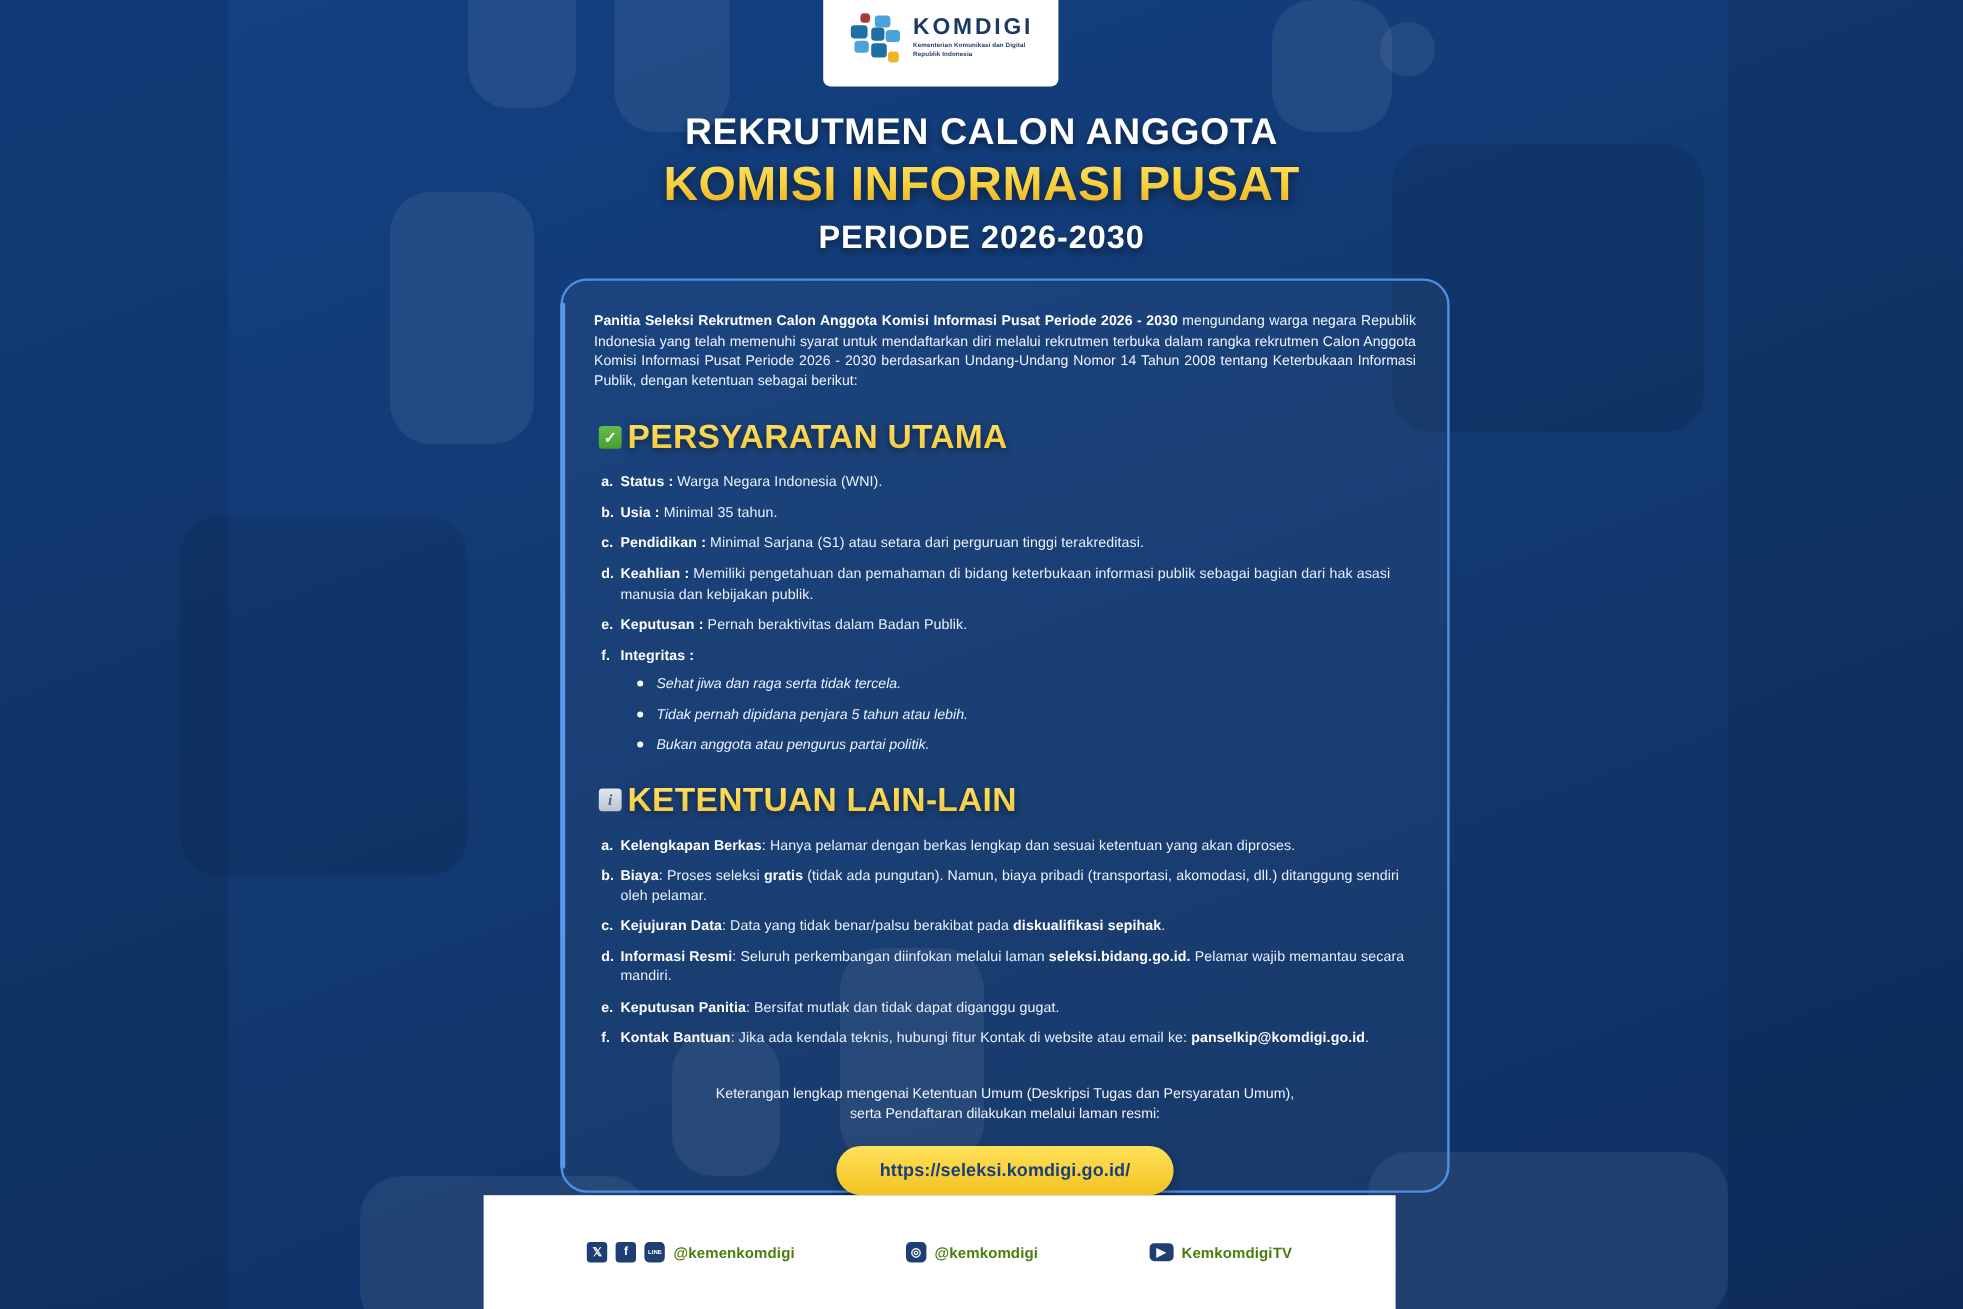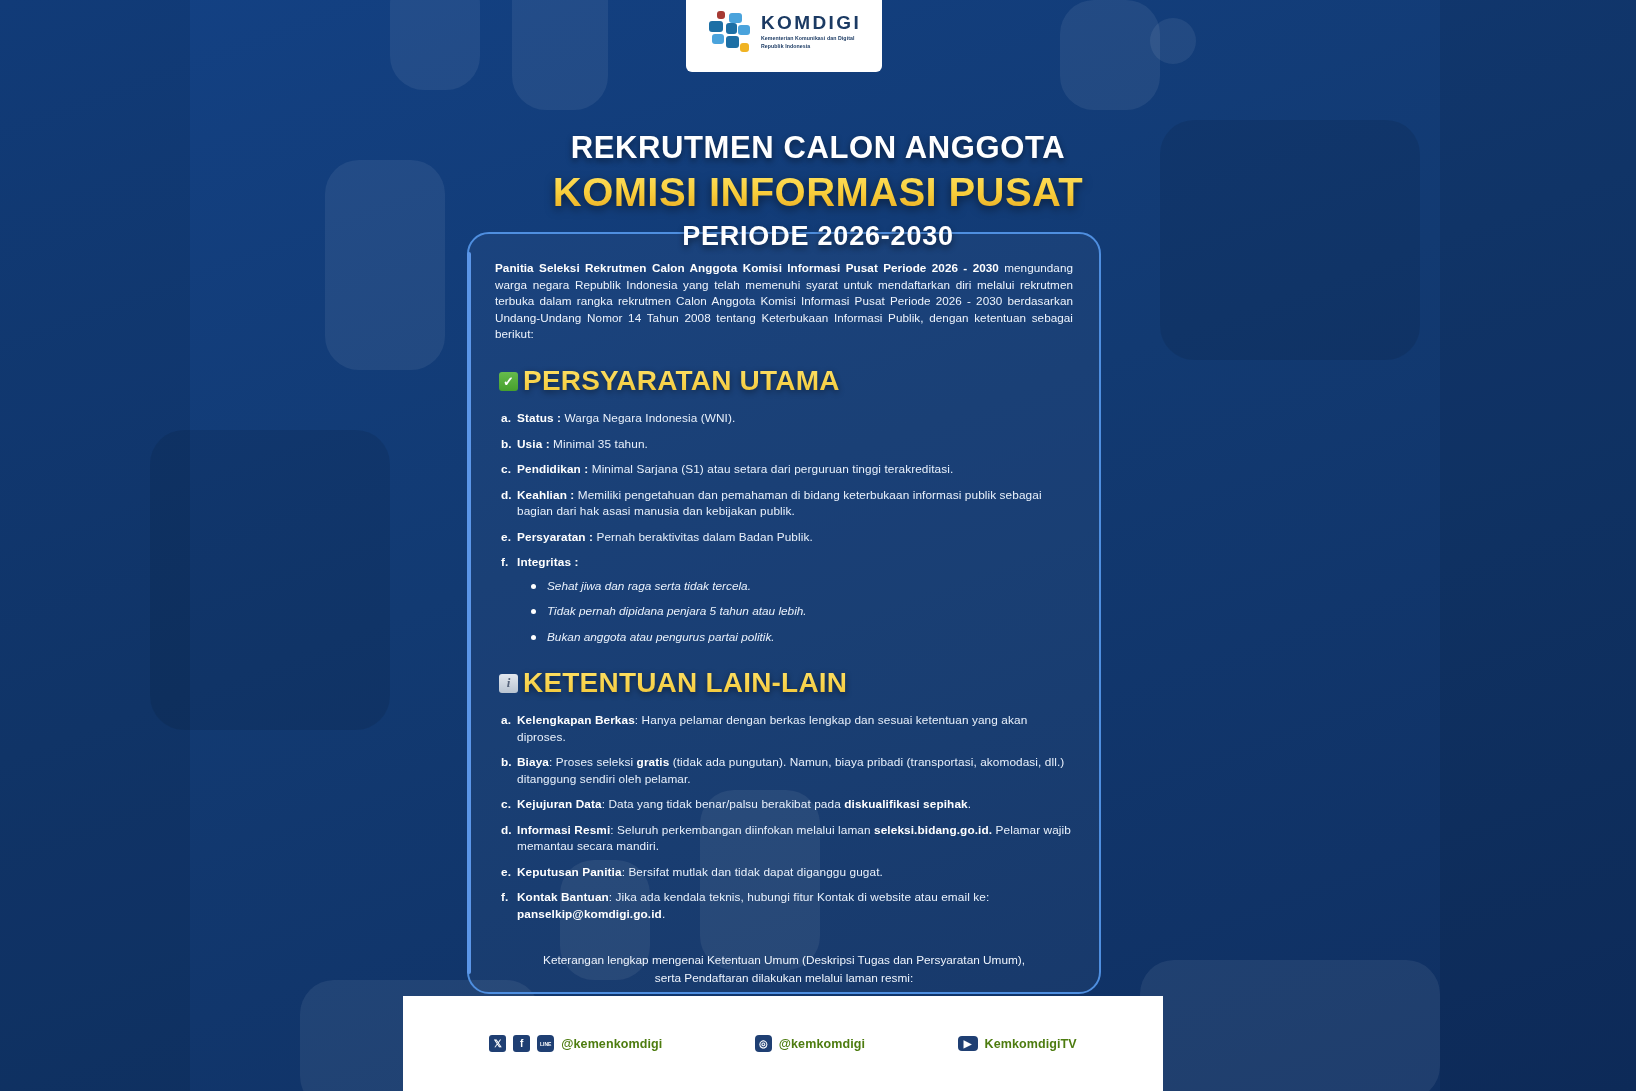--- a/index.html
+++ b/index.html
@@ -28,36 +28,35 @@
   .lp { position:absolute; border-radius:3px; }
   #logo-text { line-height:1; }
   #logo-word { font-size:19px; font-weight:bold; letter-spacing:2.4px; color:#1b3a63; }
   #logo-sub { font-size:5.2px; color:#1b3a63; letter-spacing:.1px; margin-top:3px; line-height:1.45; font-weight:bold;}
 
   
   #titles { position:absolute; top:92px; left:0; right:0; text-align:center; z-index:5; }
   #title1 {
     font-size:31px; font-weight:bold; color:#fff; letter-spacing:.6px;
     text-shadow:0 3px 6px rgba(0,0,0,.45);
-    margin-top:38px;
   }
   #title2 {
     font-size:40px; font-weight:bold; letter-spacing:.4px; margin-top:4px;
     background:linear-gradient(180deg,#ffe263 0%,#f9cf3d 48%,#e8a91f 100%);
     -webkit-background-clip:text; background-clip:text; color:transparent;
     filter:drop-shadow(0 3px 5px rgba(0,0,0,.5));
   }
   #title3 {
     font-size:27px; font-weight:bold; color:#fff; letter-spacing:.8px; margin-top:6px;
     text-shadow:0 3px 6px rgba(0,0,0,.45);
   }
 
   
   #card {
-    position:absolute; left:467px; top:232px; width:634px; height:762px;
+    position:absolute; left:467px; top:232px; width:741px; height:762px;
     border:2px solid #4f8fe0; border-radius:22px;
     background:rgba(255,255,255,0.035);
     z-index:4; padding:26px 26px 0 26px; color:#fff;
   }
   #card::before{
     content:""; position:absolute; left:-2px; top:18px; bottom:18px; width:4px;
     background:#5b96e8; border-radius:3px;
   }
 
   #intro {
@@ -195,21 +194,21 @@
     <div class="item">
       <span class="mk">c.</span>
       <span class="tx"><b>Pendidikan :</b><span> Minimal Sarjana (S1) atau setara dari perguruan tinggi terakreditasi.</span></span>
     </div>
     <div class="item">
       <span class="mk">d.</span>
       <span class="tx"><b>Keahlian :</b><span> Memiliki pengetahuan dan pemahaman di bidang keterbukaan informasi publik sebagai bagian dari hak asasi manusia dan kebijakan publik.</span></span>
     </div>
     <div class="item">
       <span class="mk">e.</span>
-      <span class="tx"><b>Persyaratan :</b><span> Pernah beraktivitas dalam Badan Publik.</span></span>
+      <span class="tx"><b>Keputusan :</b><span> Pernah beraktivitas dalam Badan Publik.</span></span>
     </div>
     <div class="item">
       <span class="mk">f.</span>
       <span class="tx"><b>Integritas :</b><span></span></span>
     </div>
   </div>
 
   <ul class="sublist">
     <li>Sehat jiwa dan raga serta tidak tercela.</li>
     <li>Tidak pernah dipidana penjara 5 tahun atau lebih.</li>

